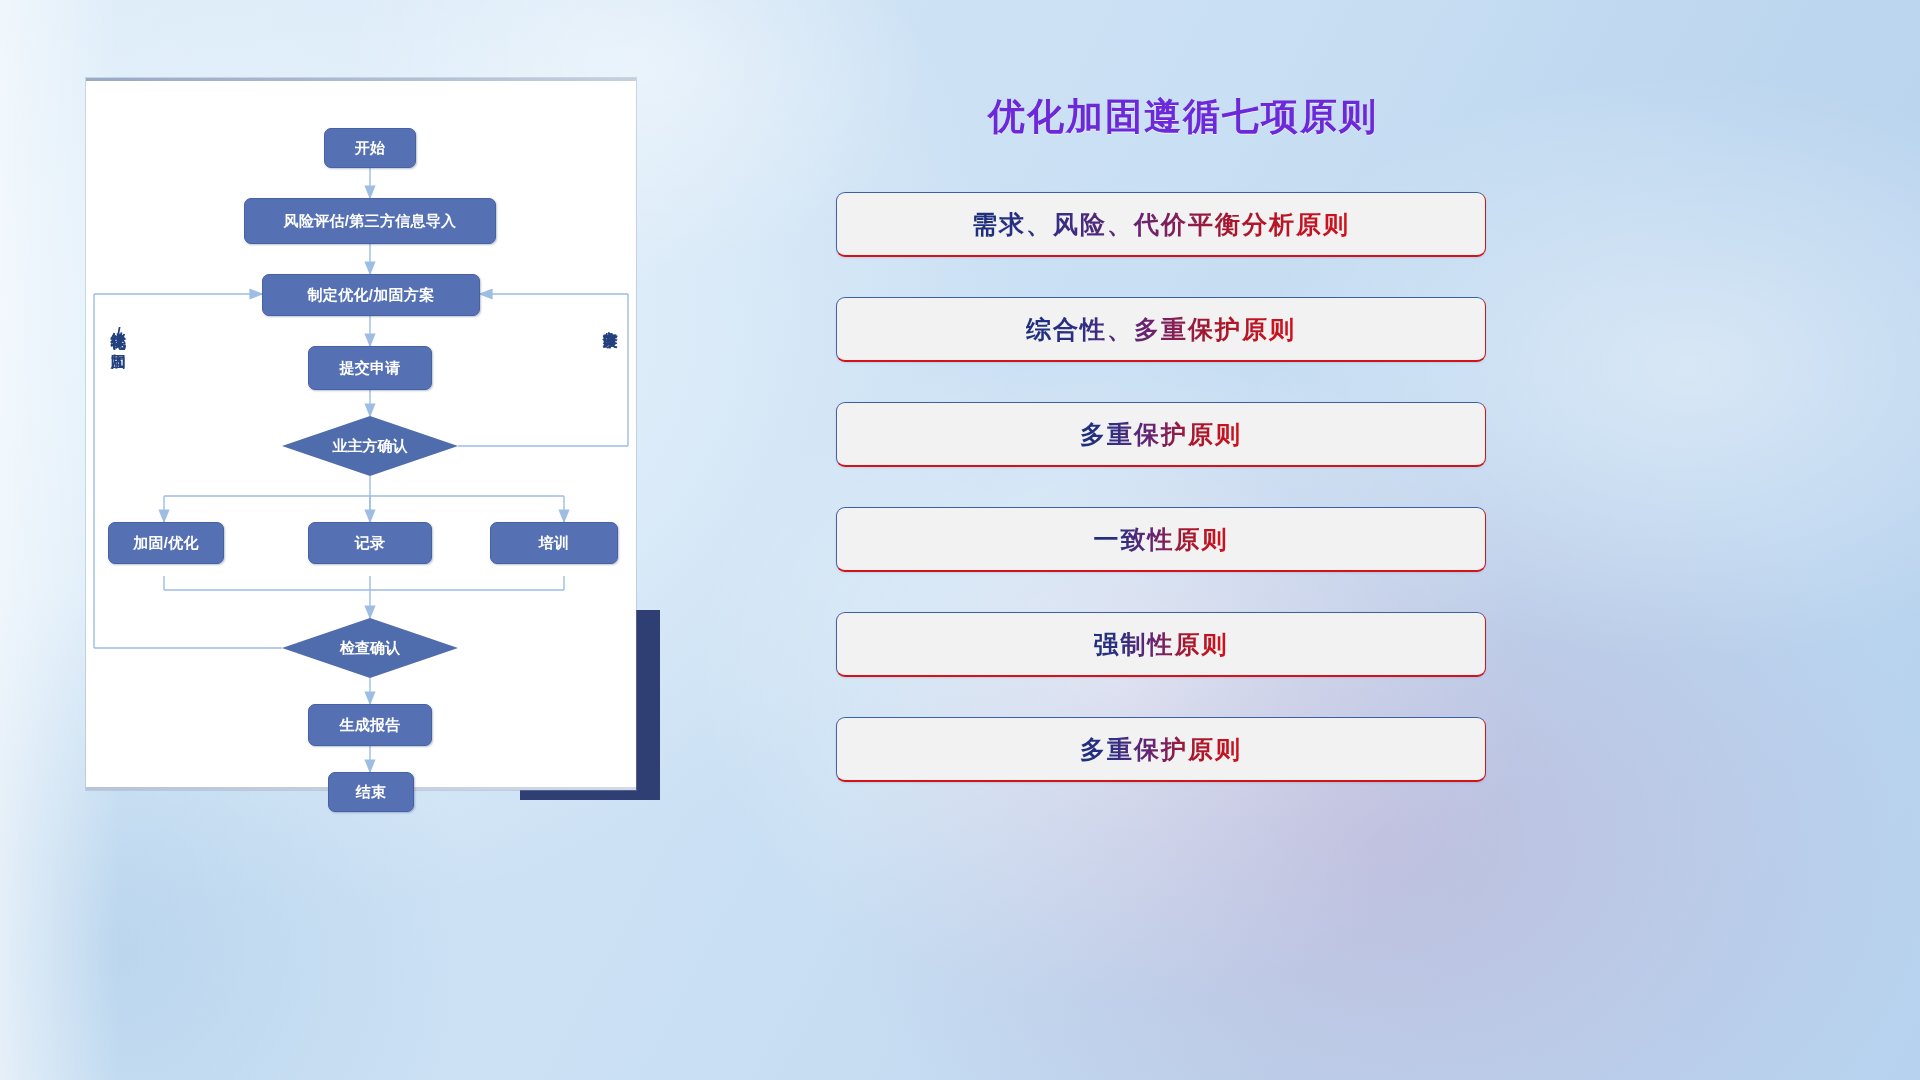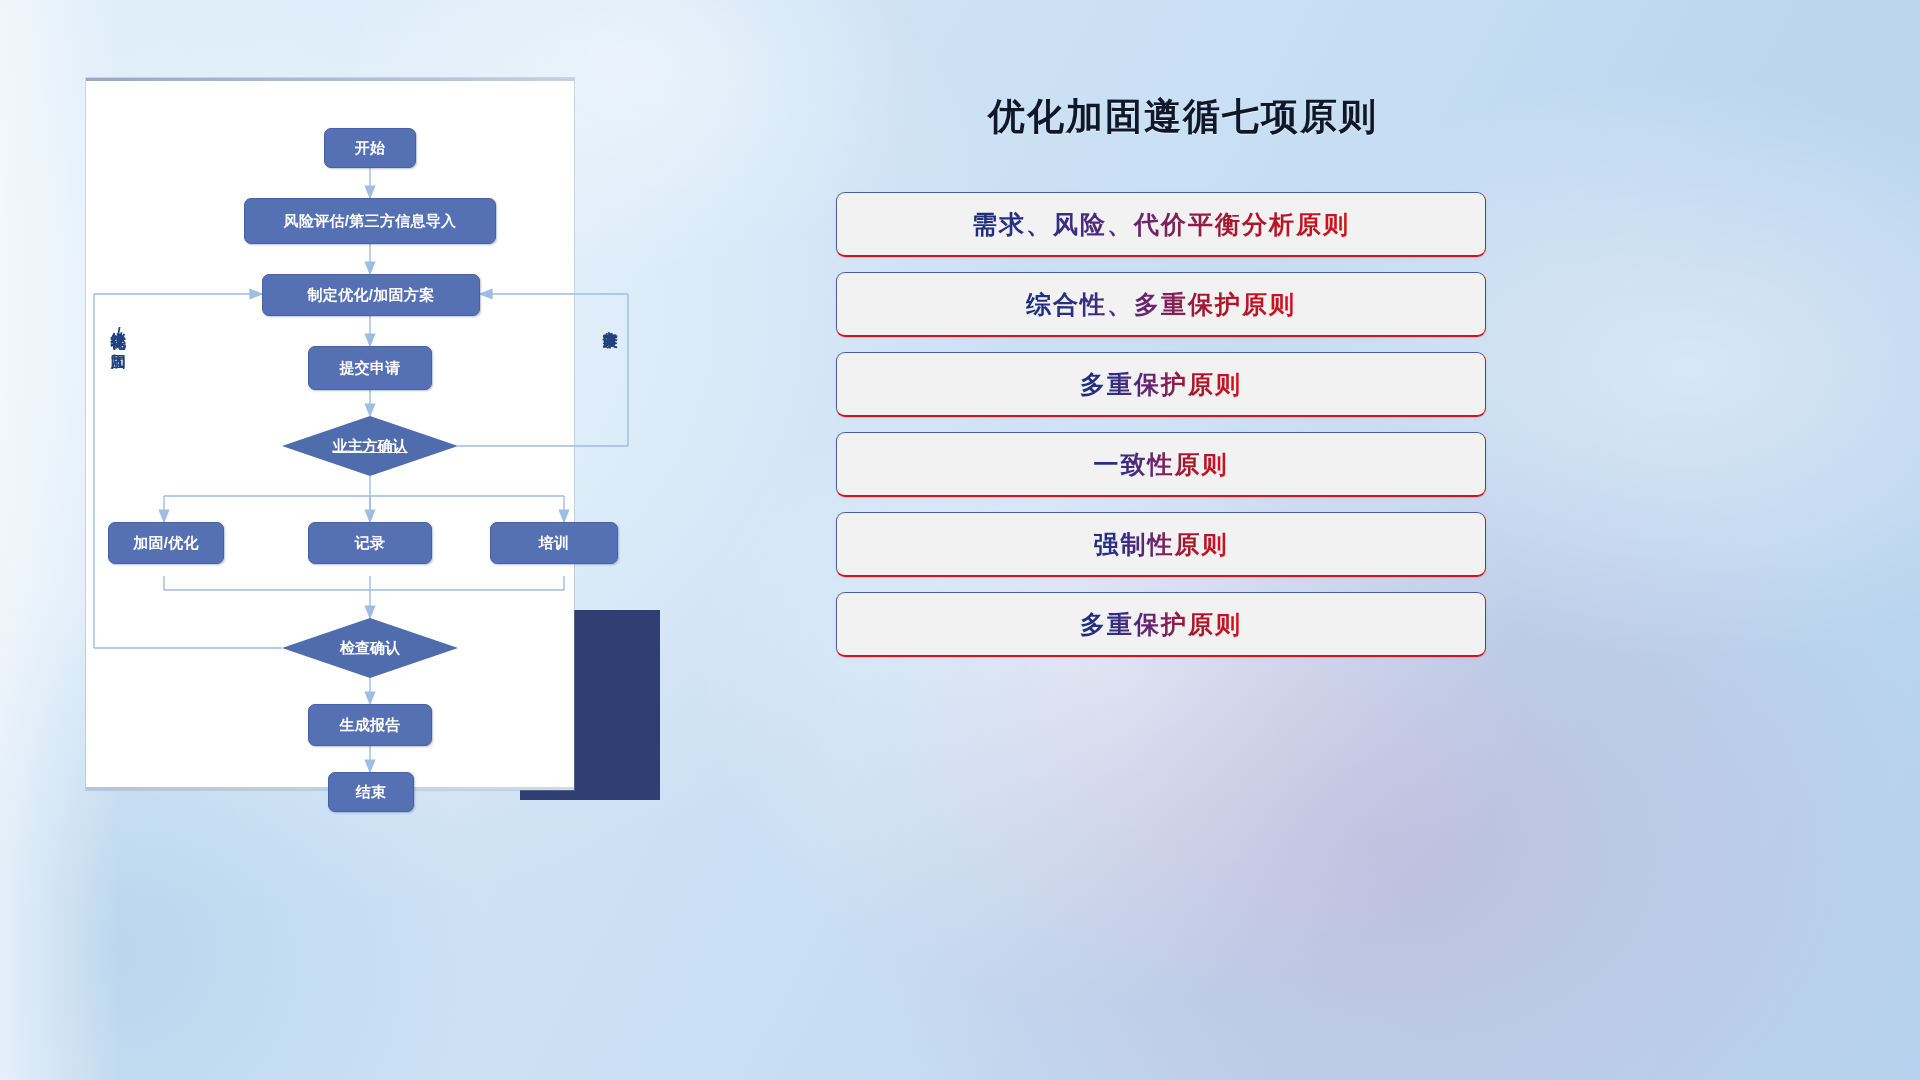--- a/index.html
+++ b/index.html
@@ -21,44 +21,44 @@
     background:
       radial-gradient(640px 420px at 88% 34%, rgba(255,255,255,0.42), rgba(255,255,255,0) 70%),
       radial-gradient(520px 520px at 6% 88%, rgba(173,205,233,0.6), rgba(173,205,233,0) 70%),
       radial-gradient(420px 300px at 33% 6%, rgba(255,255,255,0.45), rgba(255,255,255,0) 70%);
   }
   .bg-streak{position:absolute;left:0;top:0;width:120px;height:1080px;
     background:linear-gradient(90deg, rgba(255,255,255,0.55), rgba(255,255,255,0));}
 
   
   .shadow-block{position:absolute;left:520px;top:610px;width:140px;height:190px;background:#2f3f73;}
-  .card{position:absolute;left:86px;top:78px;width:488px;height:712px;background:#ffffff;
+  .card{position:absolute;left:86px;top:78px;width:550px;height:712px;background:#ffffff;
         box-shadow:0 0 0 1px rgba(140,160,190,0.35);}
   .card-topedge{position:absolute;left:0;top:0;width:100%;height:3px;
         background:linear-gradient(90deg,#9aa9c4,#aab7cf 40%,#c6cfdd);}
   .card-botedge{position:absolute;left:0;bottom:0;width:100%;height:3px;
         background:linear-gradient(90deg,#b9c3d6,#d3dae6);}
 
   .flow{position:absolute;inset:0;}
   .flow svg{position:absolute;left:0;top:0;}
 
   .node{position:absolute;box-sizing:border-box;display:flex;align-items:center;justify-content:center;
         background:#5571b4;border:1px solid #4662a4;border-radius:7px;color:#ffffff;
         font-size:15px;font-weight:700;letter-spacing:.3px;white-space:nowrap;
         box-shadow:1px 1px 2px rgba(60,80,130,.35);}
   .diamond{position:absolute;display:flex;align-items:center;justify-content:center;
         color:#ffffff;font-size:15px;font-weight:700;white-space:nowrap;
         background:#4f6cad;clip-path:polygon(50% 0,100% 50%,50% 100%,0 50%);}
   .vlabel{position:absolute;color:#23407e;font-size:15px;font-weight:700;line-height:1.08;
         writing-mode:vertical-rl;text-orientation:upright;letter-spacing:1px;}
   .title{position:absolute;left:948px;top:92px;width:470px;text-align:center;
-        font-size:37px;font-weight:700;color:#0f172a;letter-spacing:2px;
+        font-size:37px;font-weight:700;color:#6d28d9;letter-spacing:2px;
         text-shadow:0 1px 0 rgba(255,255,255,.55);}
   .list{position:absolute;left:836px;top:192px;width:650px;}
-  .pitem{position:relative;height:62px;margin-bottom:15px;border-radius:9px;
+  .pitem{position:relative;height:62px;margin-bottom:40px;border-radius:9px;
         background:#f2f2f2;
         border-top:1.6px solid #3d5fa6;
         border-left:1.6px solid #4a5ea0;
         border-right:1.6px solid #c61a1f;
         border-bottom:2.2px solid #d4121a;
         display:flex;align-items:center;justify-content:center;
         box-shadow:0 1px 2px rgba(90,110,150,.18);}
   .pitem .ptxt{font-size:25px;font-weight:700;letter-spacing:2px;
         background:linear-gradient(90deg,#1d2f7a 0%,#2c2f86 18%,#6b2470 45%,#a5182f 68%,#d3101a 100%);
         -webkit-background-clip:text;background-clip:text;color:transparent;
@@ -135,21 +135,21 @@
     </div>
 
     <div class="node" style="left:176px;top:196px;width:218px;height:42px;">
       <span>制定优化/加固方案</span>
     </div>
 
     <div class="node" style="left:222px;top:268px;width:124px;height:44px;">
       <span>提交申请</span>
     </div>
 
-    <div class="diamond" style="left:196px;top:338px;width:176px;height:60px;text-decoration:underline;">
+    <div class="diamond" style="left:196px;top:338px;width:176px;height:60px;">
       <span>业主方确认</span>
     </div>
 
     <div class="node" style="left:22px;top:444px;width:116px;height:42px;">
       <span>加固/优化</span>
     </div>
 
     <div class="node" style="left:222px;top:444px;width:124px;height:42px;">
       <span>记录</span>
     </div>

